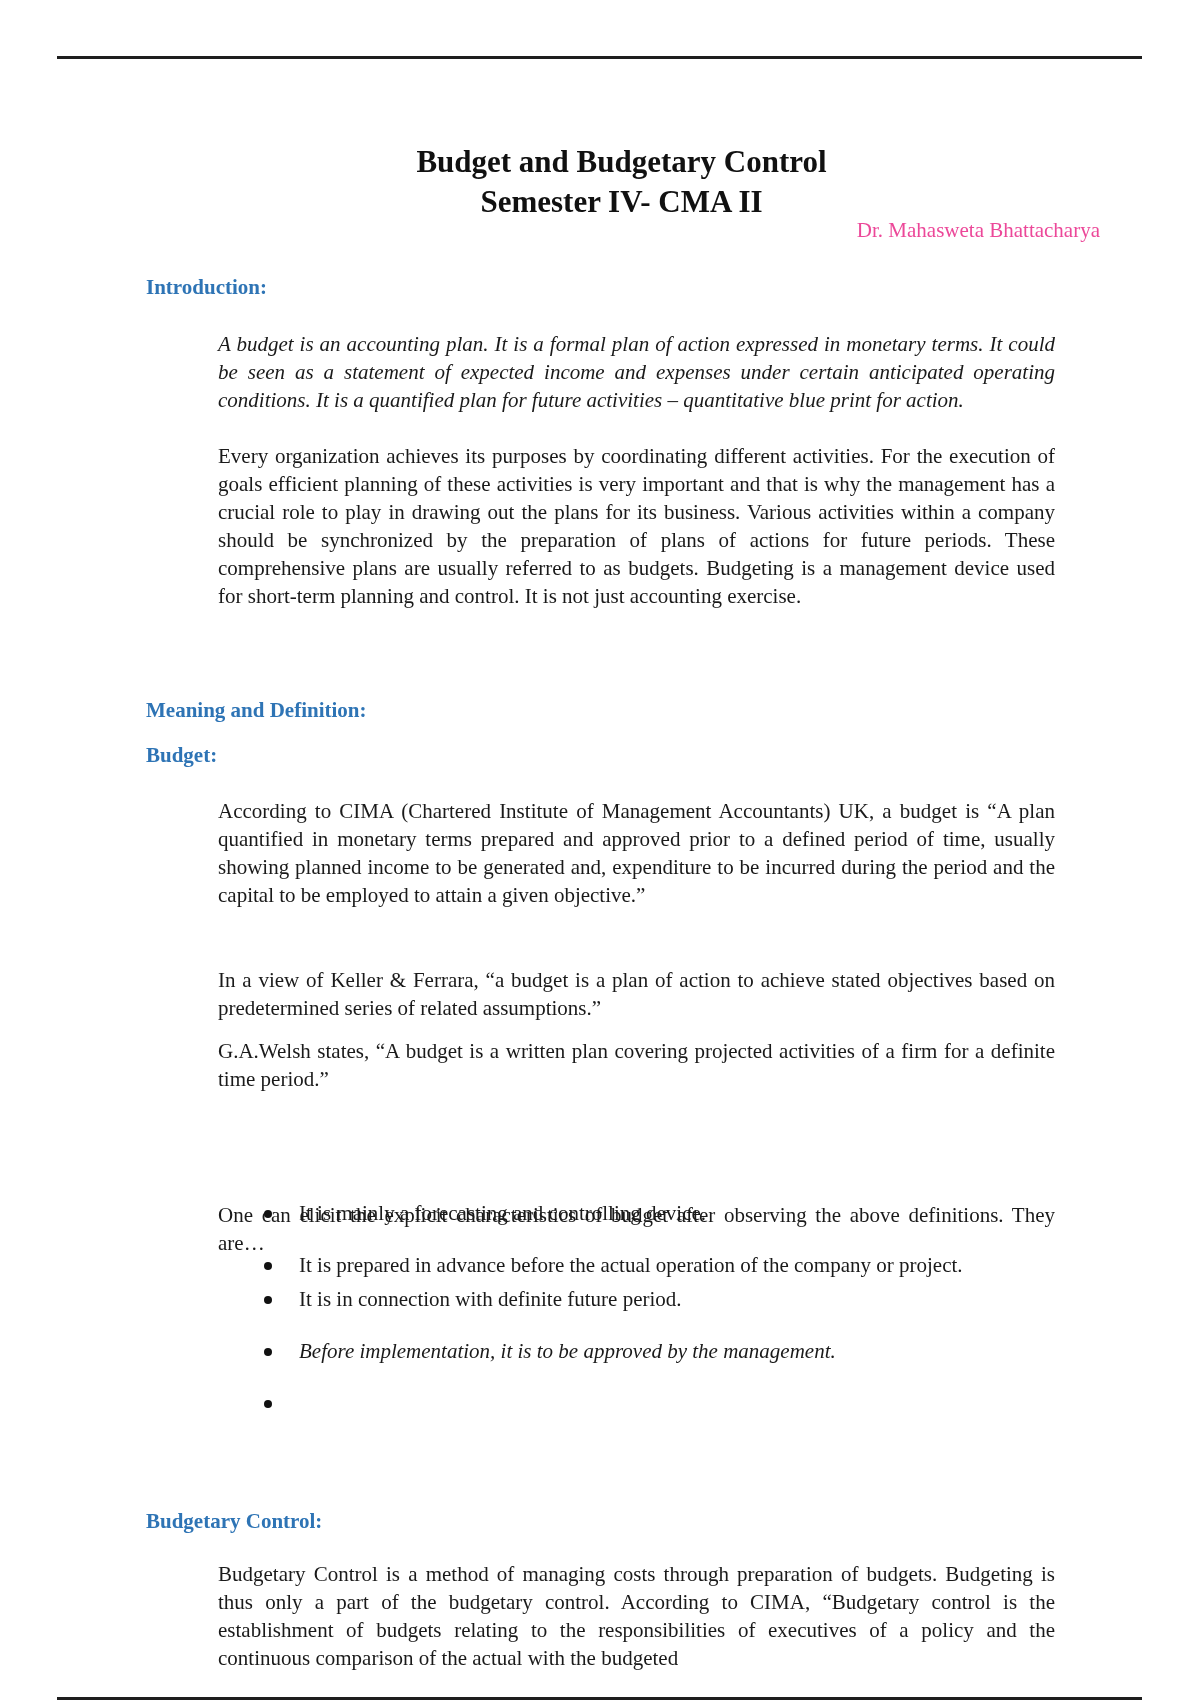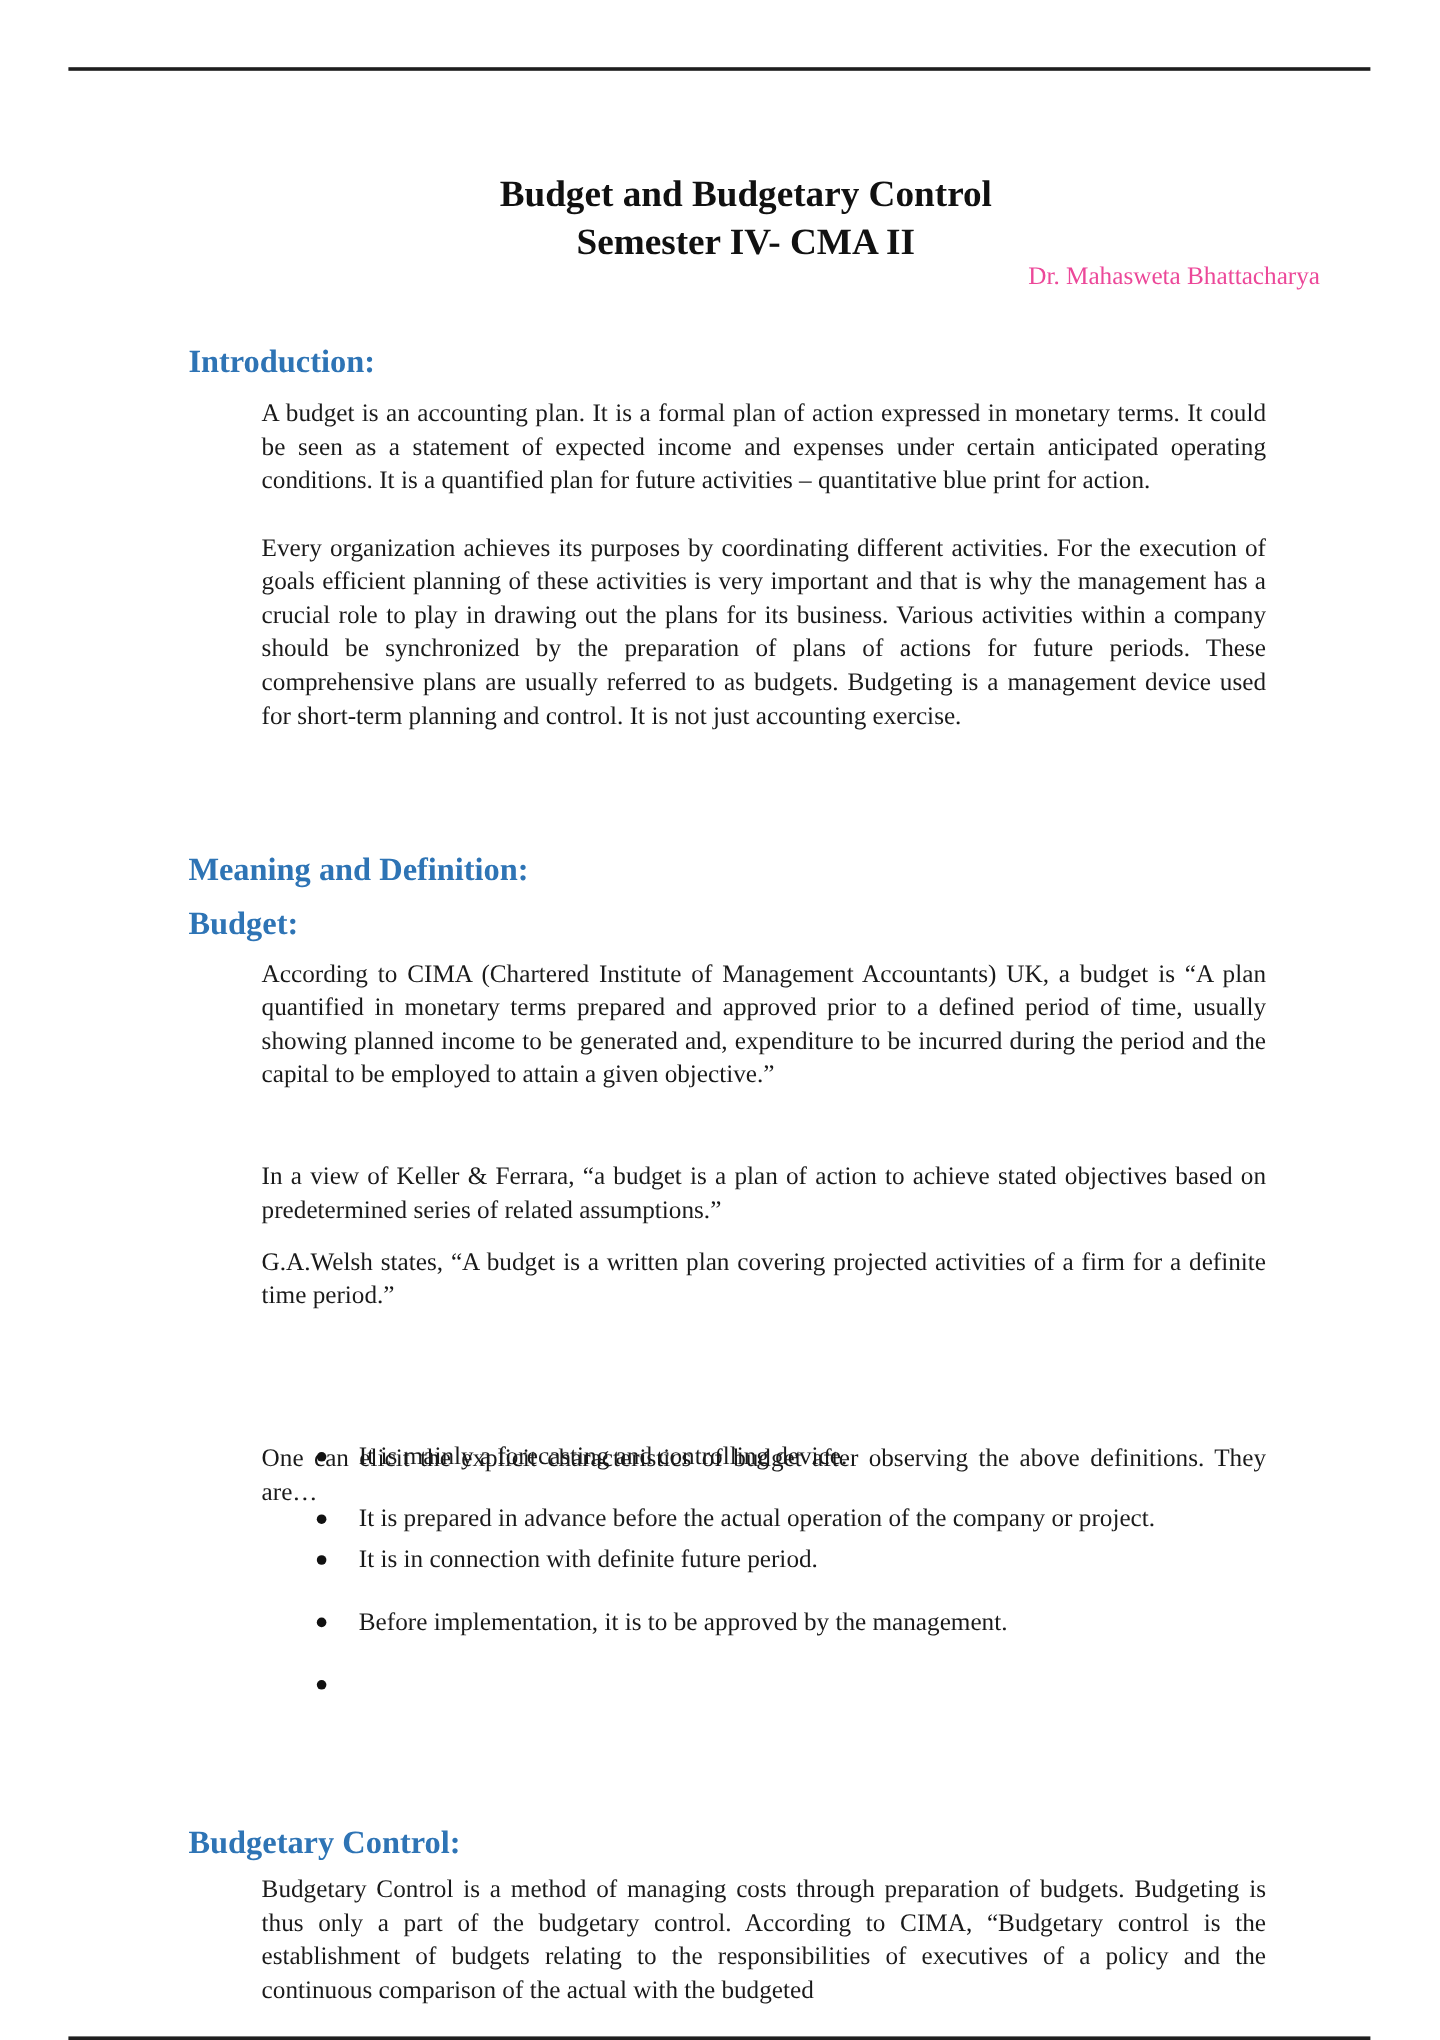--- a/index.html
+++ b/index.html
@@ -44,23 +44,23 @@
       top: 218px;
       right: 100px;
       font-size: 21px;
       color: #ec4899;
     }
 
     .heading {
       position: absolute;
       left: 146px;
       font-weight: bold;
-      font-size: 27px;
+      font-size: 21px;
       color: #2e74b5;
-      margin: 11px;
+      margin: 0;
     }
 
     .para {
       position: absolute;
       left: 218px;
       width: 837px;
       font-size: 21px;
       line-height: 28px;
       text-align: justify;
       margin: 0;
@@ -98,21 +98,21 @@
 <div class="rule top"></div>
 
 <div class="title-block">
   <h1 class="title">Budget and Budgetary Control</h1>
   <h2 class="title">Semester IV- CMA II</h2>
 </div>
 <div class="author">Dr. Mahasweta Bhattacharya</div>
 
 <h3 class="heading" style="top:275px;">Introduction:</h3>
 
-<p class="para" style="top:330px;">A budget is an accounting plan. It is a formal plan of action expressed in monetary terms. It could be seen as a statement of expected income and expenses under certain anticipated operating conditions. It is a quantified plan for future activities – quantitative blue print for action.</p>
+<p class="para" style="top:330px;font-style:italic;">A budget is an accounting plan. It is a formal plan of action expressed in monetary terms. It could be seen as a statement of expected income and expenses under certain anticipated operating conditions. It is a quantified plan for future activities – quantitative blue print for action.</p>
 <p class="para" style="top:442px;">Every organization achieves its purposes by coordinating different activities. For the execution of goals efficient planning of these activities is very important and that is why the management has a crucial role to play in drawing out the plans for its business. Various activities within a company should be synchronized by the preparation of plans of actions for future periods. These comprehensive plans are usually referred to as budgets. Budgeting is a management device used for short-term planning and control. It is not just accounting exercise.</p>
 
 <h3 class="heading" style="top:698px;">Meaning and Definition:</h3>
 <h3 class="heading" style="top:743px;">Budget:</h3>
 
 <p class="para" style="top:797px;"><span class="it">According to CIMA (Chartered Institute of Management Accountants) UK, a budget is</span><span> “A plan quantified in monetary terms prepared and approved prior to a defined period of time, usually showing planned income to be generated and, expenditure to be incurred during the period and the capital to be employed to attain a given objective.”</span></p>
 
 <p class="para" style="top:966px;">In a view of Keller &amp; Ferrara, “a budget is a plan of action to achieve stated objectives based on predetermined series of related assumptions.”</p>
 <p class="para" style="top:1037px;">G.A.Welsh states, “A budget is a written plan covering projected activities of a firm for a definite time period.”</p>
 
@@ -124,21 +124,21 @@
     <span>It is mainly a forecasting and controlling device.</span>
   </li>
   <li style="margin-bottom:6px;">
     <span class="dot"></span>
     <span>It is prepared in advance before the actual operation of the company or project.</span>
   </li>
   <li style="margin-bottom:24px;">
     <span class="dot"></span>
     <span>It is in connection with definite future period.</span>
   </li>
-  <li style="margin-bottom:24px;">
+  <li style="margin-bottom:24px;font-style:italic;">
     <span class="dot"></span>
     <span>Before implementation, it is to be approved by the management.</span>
   </li>
   <li>
     <span class="dot"></span>
   </li>
 </ul>
 
 <h3 class="heading" style="top:1509px;">Budgetary Control:</h3>
 

